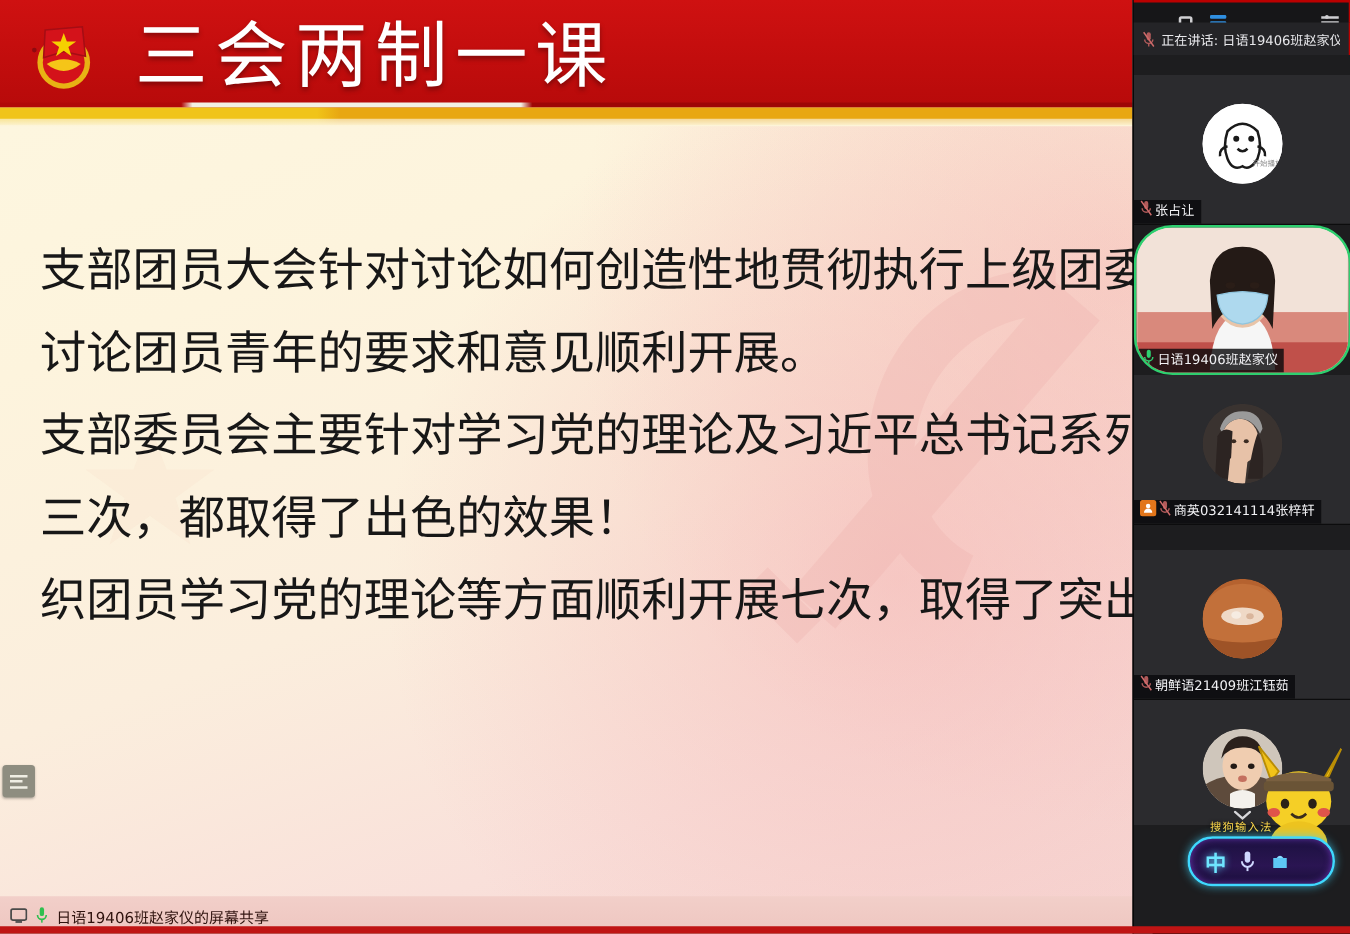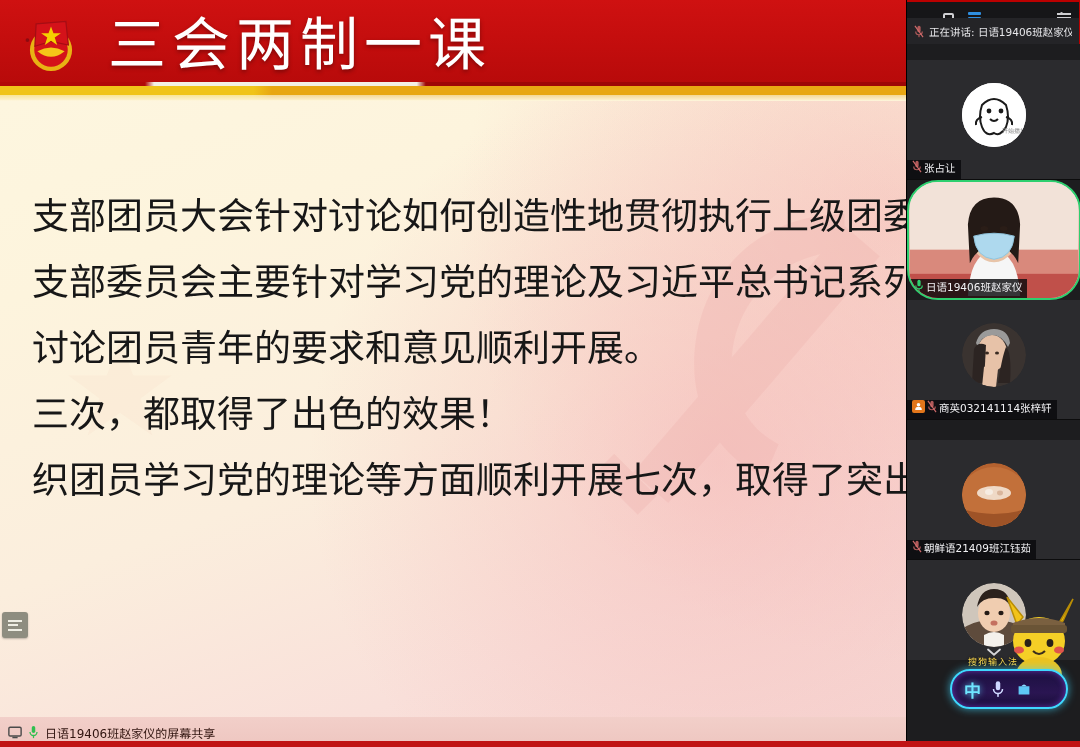--- a/index.html
+++ b/index.html
@@ -214,22 +214,22 @@
       <path d="M26 16 L74 12 L78 50 L50 44 L24 52 Z" fill="#d4121a" stroke="#a50d14" stroke-width="2"></path>
       <polygon points="50,20 54,31 66,31 56,38 60,50 50,43 40,50 44,38 34,31 46,31" fill="#f5d000"></polygon>
       <path d="M28 60 Q50 48 72 60 Q50 78 28 60 Z" fill="#f5c518"></path>
       <circle cx="12" cy="42" r="3" fill="#8e0a10"></circle>
     </svg>
 
     <div class="slide-title">三会两制一课</div>
 
     <div class="slide-body">
       <p>支部团员大会针对讨论如何创造性地贯彻执行上级团委</p>
+      <p>讨论团员青年的要求和意见顺利开展。</p>
       <p>支部委员会主要针对学习党的理论及习近平总书记系列</p>
-      <p>讨论团员青年的要求和意见顺利开展。</p>
       <p>三次，都取得了出色的效果！</p>
       <p>织团员学习党的理论等方面顺利开展七次，取得了突出</p>
     </div>
 
     <div class="share-ctrl">
       <span class="bars">
           <i></i>
           <i></i>
           <i></i>
         </span>

